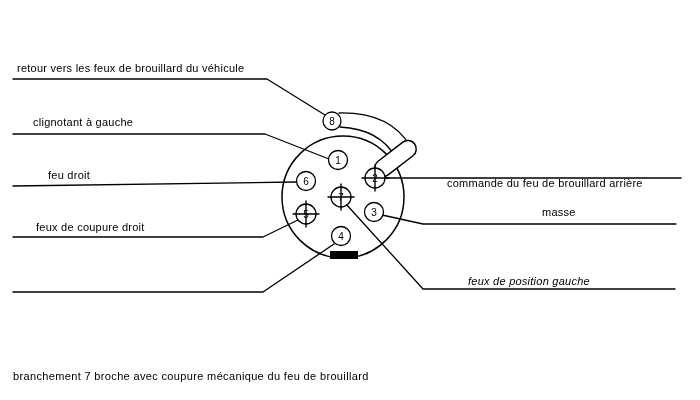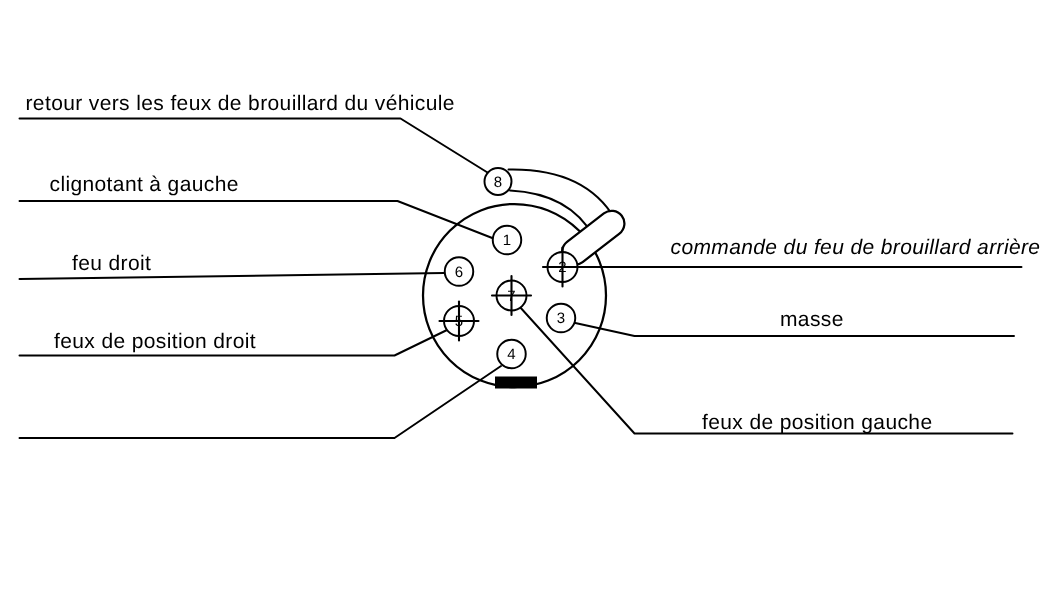--- a/index.html
+++ b/index.html
@@ -1,28 +1,28 @@
 <!DOCTYPE html>
 <html><head>
 <meta charset="utf-8">
 <style>
   html,body{margin:0;padding:0;background:#ffffff;}
   body{width:700px;height:400px;overflow:hidden;
        font-family:"Liberation Sans",sans-serif;color:#000;}
   .stage{position:relative;width:700px;height:400px;background:#fff;}
   .stage svg{position:absolute;left:0;top:0;}
-  .lbl{position:absolute;font-size:14px;letter-spacing:.25px;white-space:nowrap;line-height:13px;}
+  .lbl{position:absolute;font-size:11px;letter-spacing:.25px;white-space:nowrap;line-height:13px;}
   .lbl-retour{left:17px;top:62px;}
   .lbl-clig-gauche{left:33px;top:116px;text-align:center;}
   .lbl-feu-stop{left:48px;top:169px;}
   .lbl-pos-droit{left:36px;top:221px;}
   .lbl-clig-droite{left:40px;top:276px;}
-  .lbl-commande{left:447px;top:158px;font-style:italic;}
-  .lbl-masse{left:520px;top:206px;}
-  .lbl-pos-gauche{left:468px;top:275px;}
+  .lbl-commande{left:447px;top:177px;}
+  .lbl-masse{left:542px;top:206px;}
+  .lbl-pos-gauche{left:468px;top:275px;font-style:italic;}
   .lbl-caption{left:13px;top:370px;letter-spacing:.35px;}
   .wire{fill:none;stroke:#000;stroke-width:1.3;stroke-linejoin:round;stroke-linecap:round;}
   .body-shape{fill:#ffffff;stroke:#000;stroke-width:1.5;}
   .pin{fill:#ffffff;stroke:#000;stroke-width:1.3;}
   .cross{stroke:#000;stroke-width:1.4;stroke-linecap:round;}
   .pin-num{font-family:"Liberation Sans",sans-serif;font-size:10px;fill:#000;
            text-anchor:middle;}
   .notch{fill:#000;stroke:none;}
 </style>
 </head>
@@ -78,19 +78,20 @@
     <circle class="pin" cx="374" cy="212" r="9.5"></circle>
     <text class="pin-num" x="374" y="215.5">3</text>
 
     <circle class="pin" cx="341" cy="236" r="9.5"></circle>
     <text class="pin-num" x="341" y="239.5">4</text>
   </svg>
 
   <div class="lbl lbl-retour">retour vers les feux de brouillard du véhicule</div>
   <div class="lbl lbl-clig-gauche">clignotant à gauche</div>
   <div class="lbl lbl-feu-stop">feu droit</div>
-  <div class="lbl lbl-pos-droit">feux de position droit</div>
+  <div class="lbl lbl-pos-droit">feux de coupure droit</div>
 
   <div class="lbl lbl-commande">commande du feu de brouillard arrière</div>
   <div class="lbl lbl-masse">masse</div>
   <div class="lbl lbl-pos-gauche">feux de position gauche</div>
 
+  <div class="lbl lbl-caption">branchement 7 broche avec coupure mécanique du feu de brouillard</div>
 </div>
 
 </body></html>

